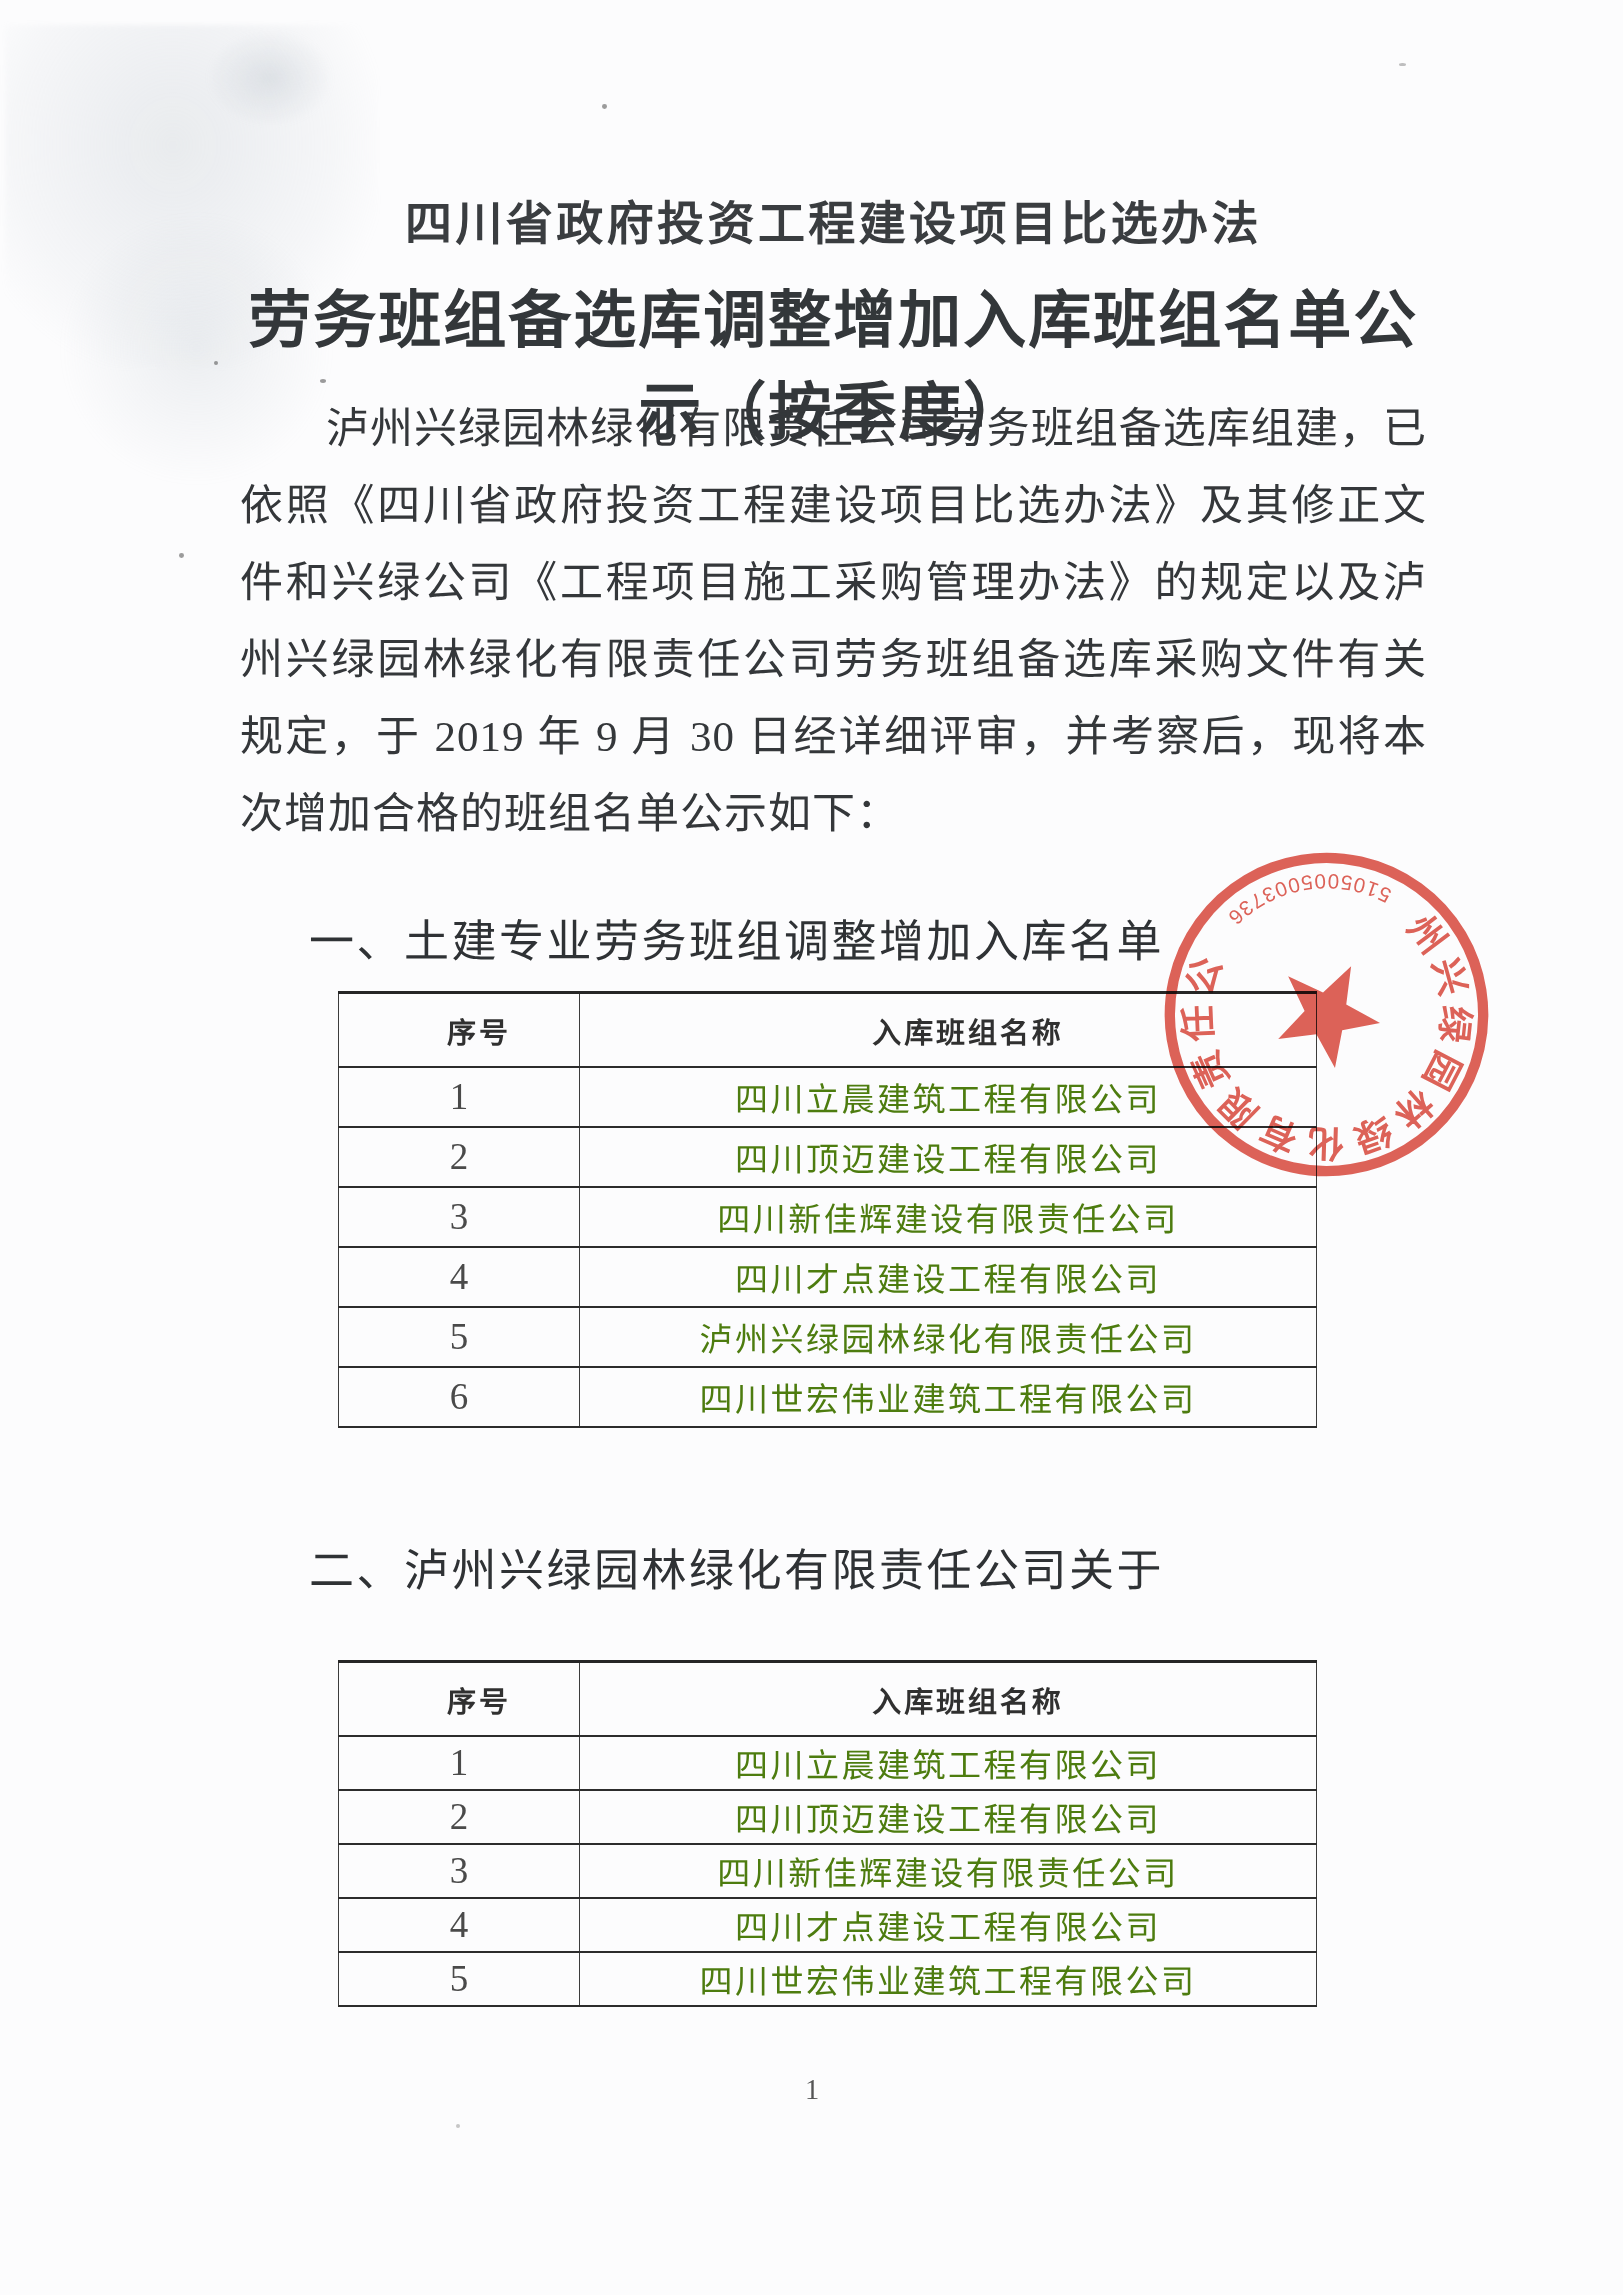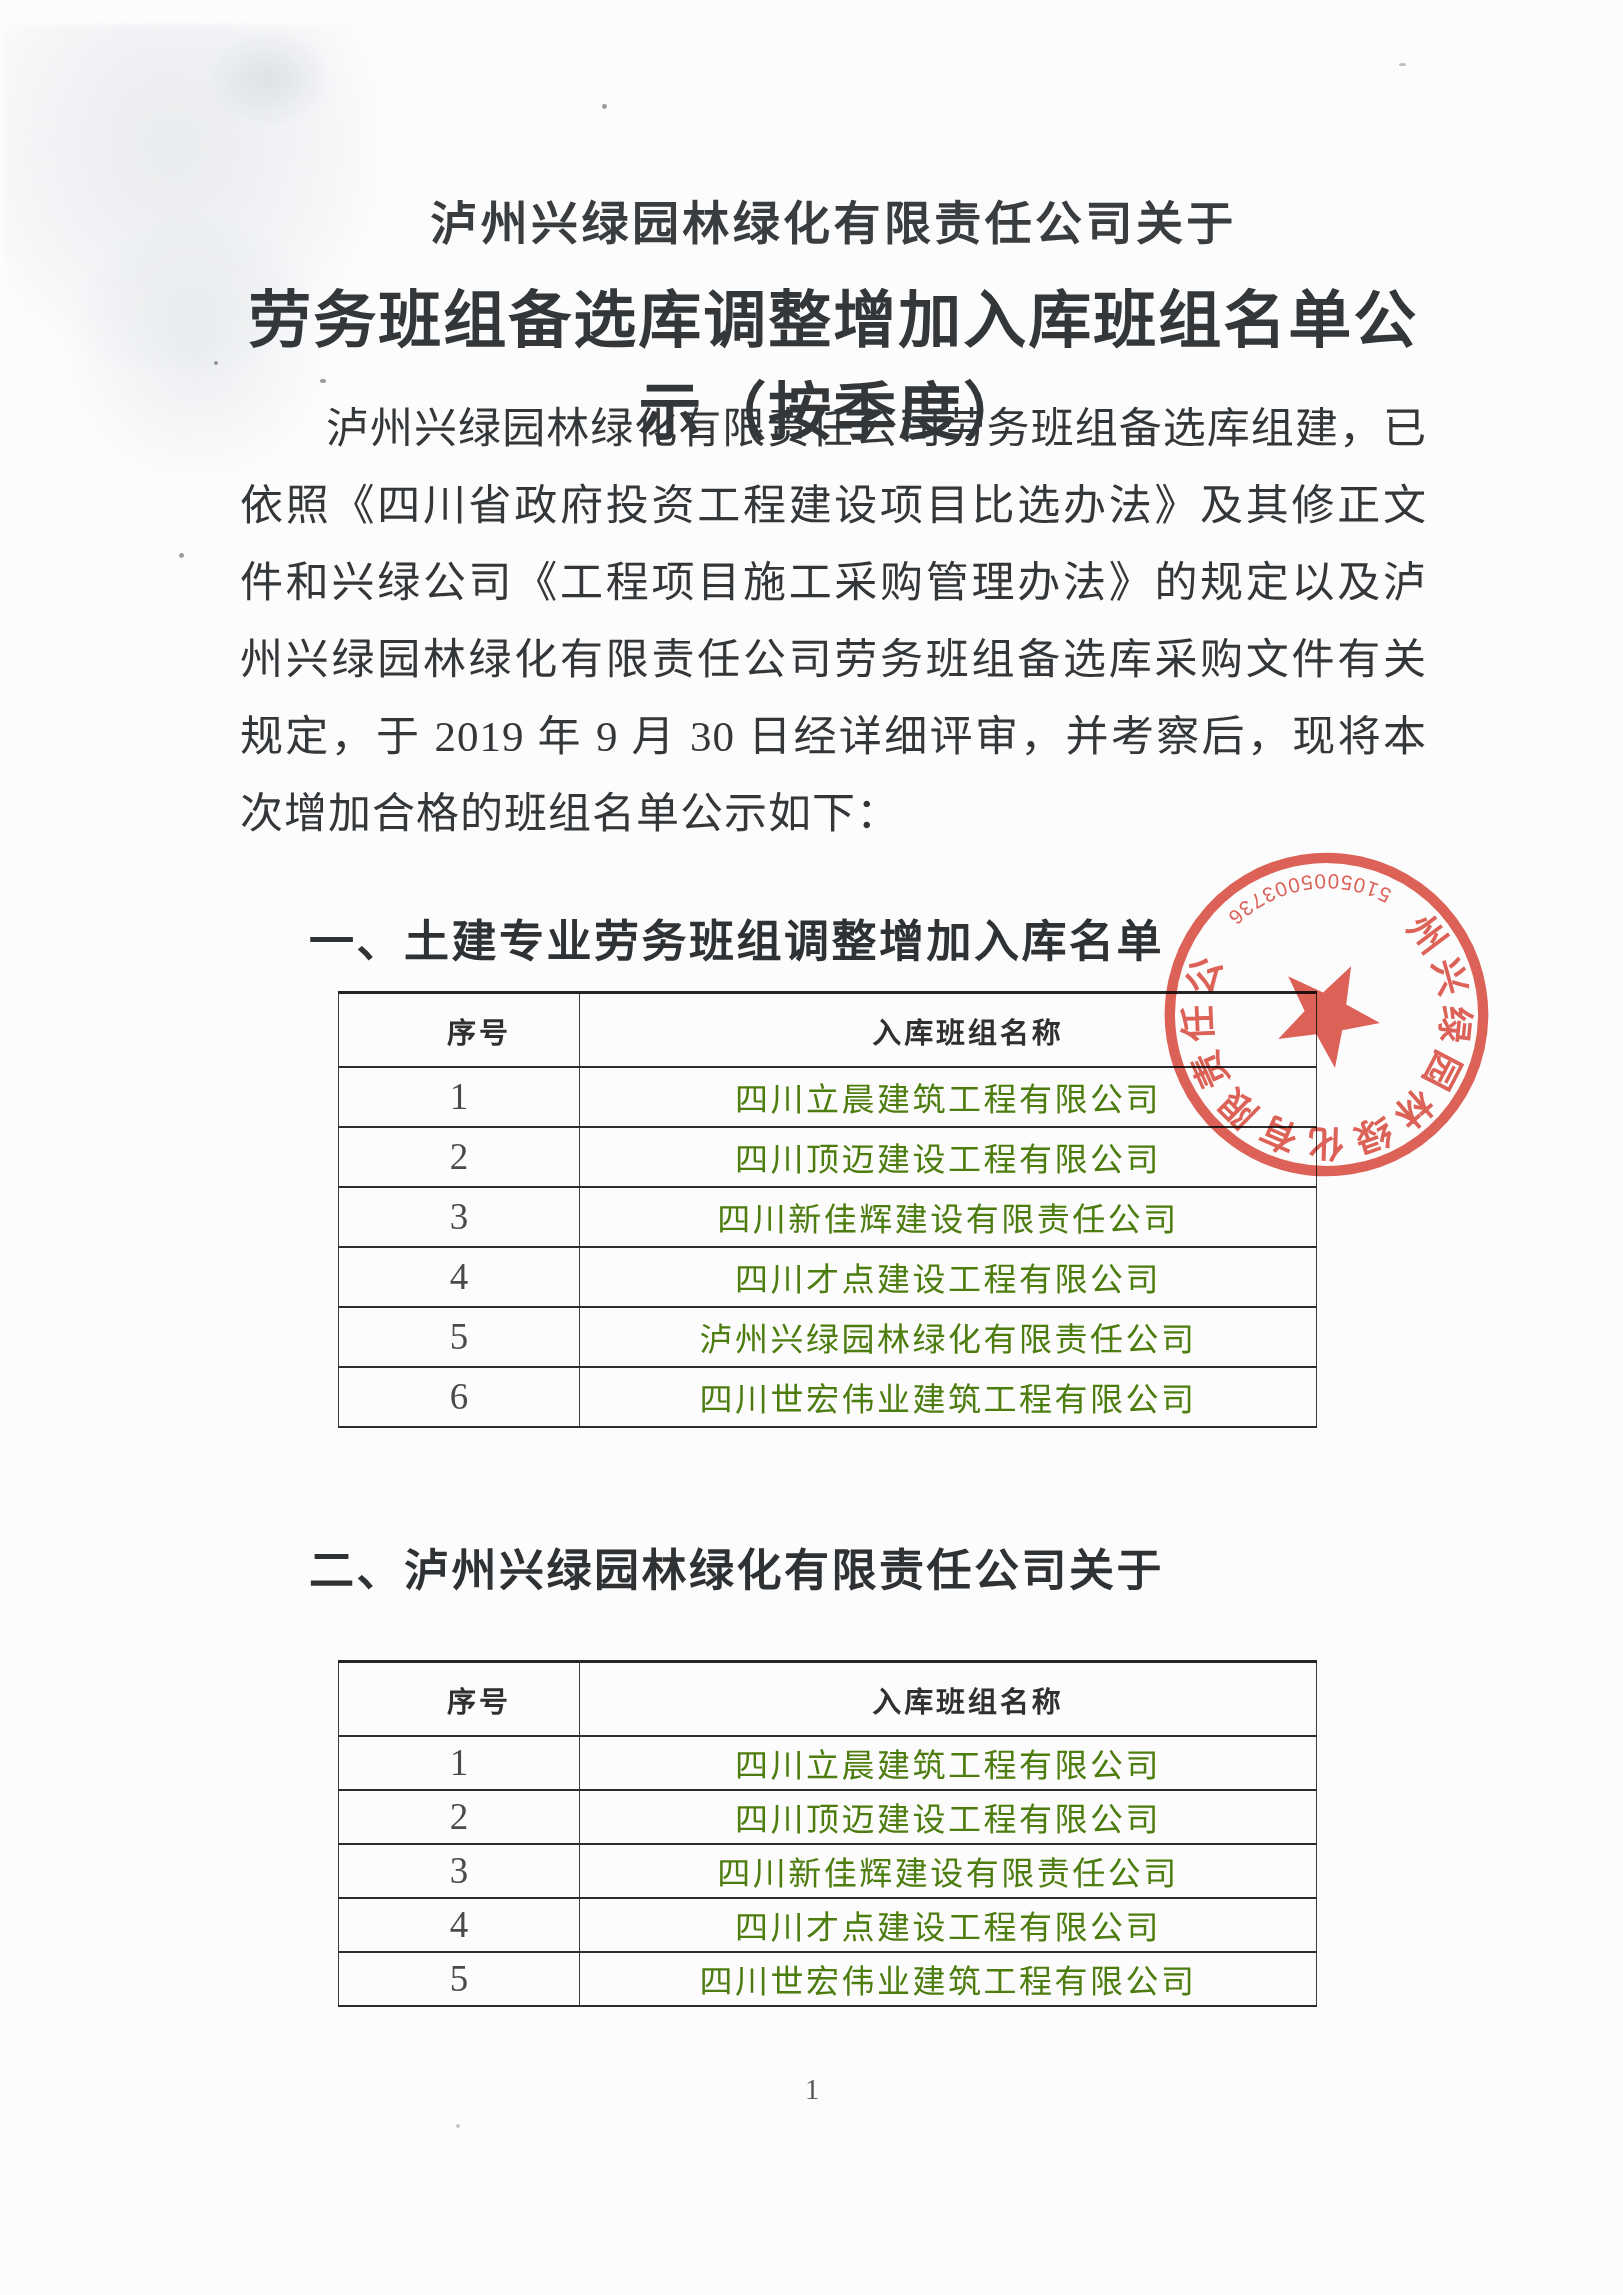--- a/index.html
+++ b/index.html
@@ -49,21 +49,21 @@
   }
   .body-para{
     position:absolute;left:0;top:390px;width:1187px;
     font-size:43px;line-height:77px;
     text-indent:2em;text-align:justify;
     letter-spacing:1px;color:#34373a;
   }
   .sec-heading{
     position:absolute;left:69px;width:1118px;
     font-family:"Liberation Sans", sans-serif;
-    font-weight:700;font-size:45px;letter-spacing:2.5px;color:#2f3235;
+    font-weight:400;font-size:45px;letter-spacing:2.5px;color:#2f3235;
   }
   .sec-heading-1{top:905px;}
   .sec-heading-2{top:1534px;}
 
   table.roster{
     position:absolute;left:98px;width:979px;
     border-collapse:collapse;table-layout:fixed;
     background:transparent;
   }
   .table-1{top:991px;}
@@ -116,21 +116,21 @@
   <div class="smudge smudge-3"></div>
   <div class="speck speck-1"></div>
   <div class="speck speck-2"></div>
   <div class="speck speck-3"></div>
   <div class="speck speck-4"></div>
   <div class="speck speck-5"></div>
   <div class="speck speck-6"></div>
 
   <div class="content">
 
-    <div class="title-1">泸州兴绿园林绿化有限责任公司关于</div>
+    <div class="title-1">四川省政府投资工程建设项目比选办法</div>
 
     <div class="title-2">劳务班组备选库调整增加入库班组名单公示（按季度）</div>
 
     <div class="body-para">泸州兴绿园林绿化有限责任公司劳务班组备选库组建，已依照《四川省政府投资工程建设项目比选办法》及其修正文件和兴绿公司《工程项目施工采购管理办法》的规定以及泸州兴绿园林绿化有限责任公司劳务班组备选库采购文件有关规定，于 2019 年 9 月 30 日经详细评审，并考察后，现将本次增加合格的班组名单公示如下：</div>
 
     <div class="sec-heading sec-heading-1">一、土建专业劳务班组调整增加入库名单</div>
 
     <table class="roster table-1">
       <colgroup>
           <col class="c-num">

